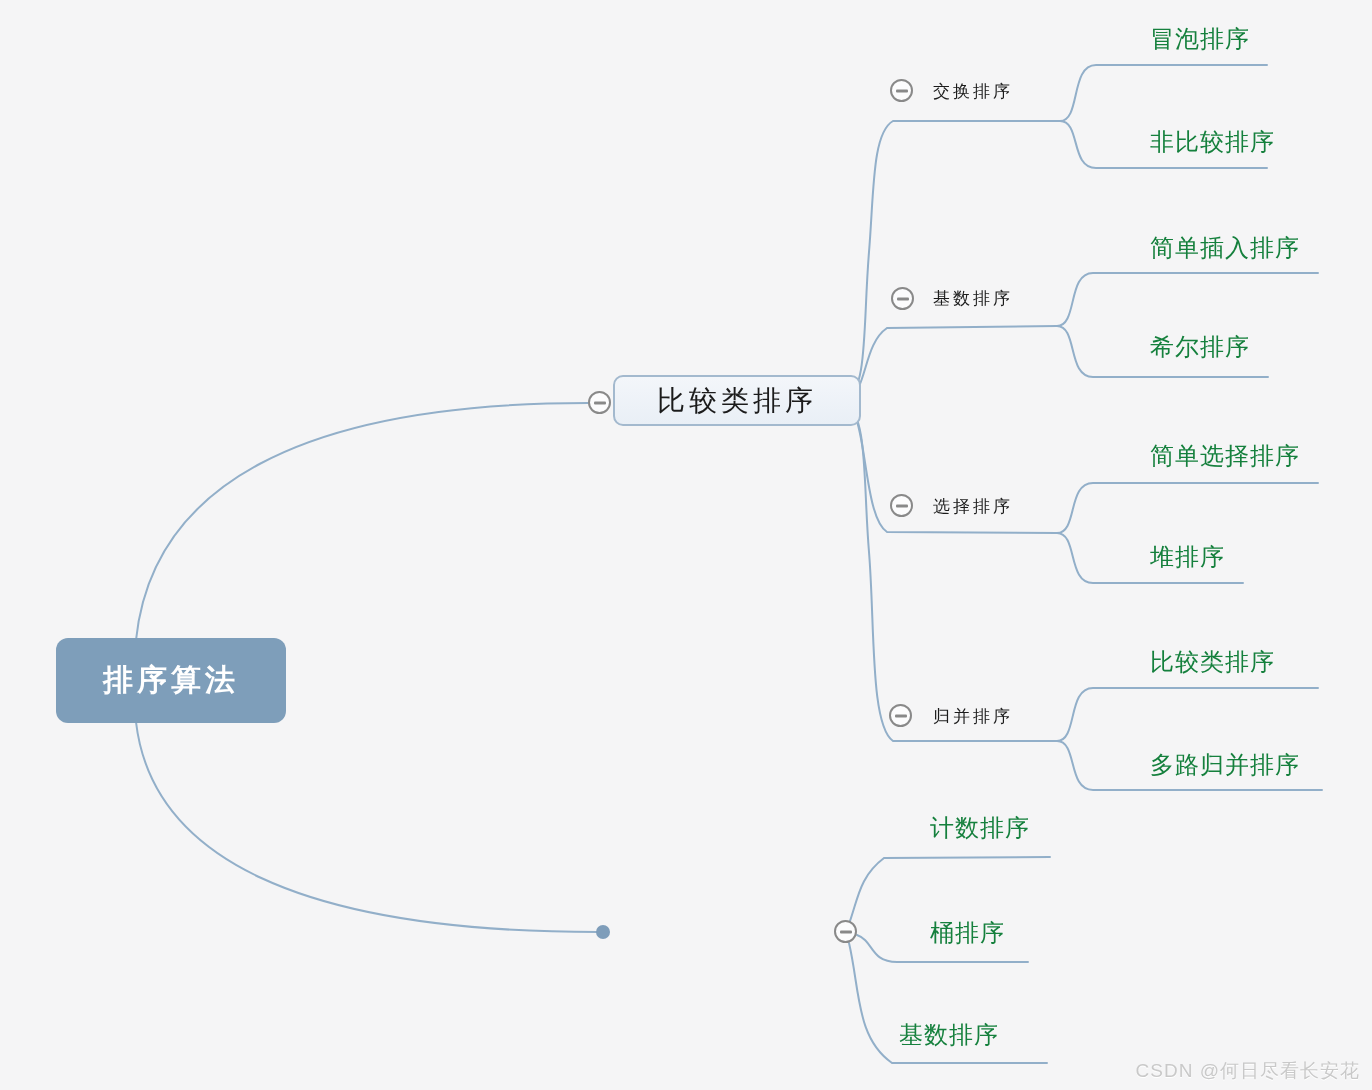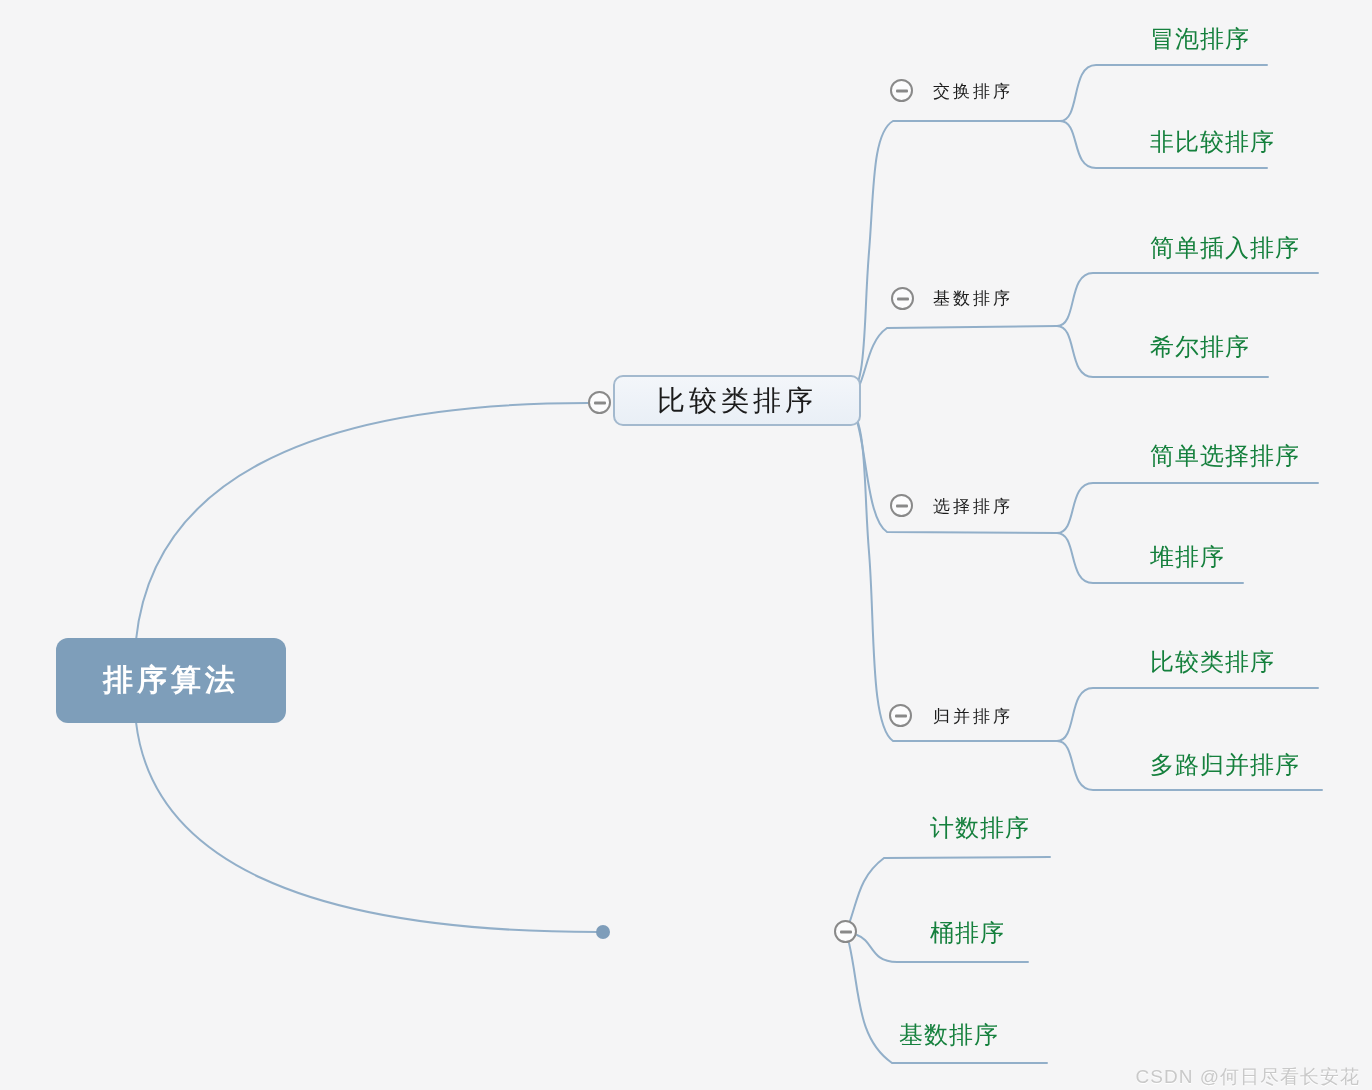--- a/index.html
+++ b/index.html
@@ -48,21 +48,21 @@
   }
   .collapse .dash{
     position:absolute;left:50%;top:50%;transform:translate(-50%,-50%);
     width:12px;height:3px;background:#898989;border-radius:1px;
   }
   .anchor-dot{
     position:absolute;left:596px;top:925px;width:14px;height:14px;
     border-radius:50%;background:#7e9dba;
   }
   .watermark{
-    position:absolute;right:12px;bottom:0;
+    position:absolute;right:12px;bottom:6px;
     font-size:19px;color:#c9c9c9;letter-spacing:1px;
     text-shadow:0 1px 0 #ffffff;
   }
 </style>
 </head>
 <body>
 
 <div id="canvas">
 
   <svg id="wires" viewBox="0 0 1372 1090" xmlns="http://www.w3.org/2000/svg">

